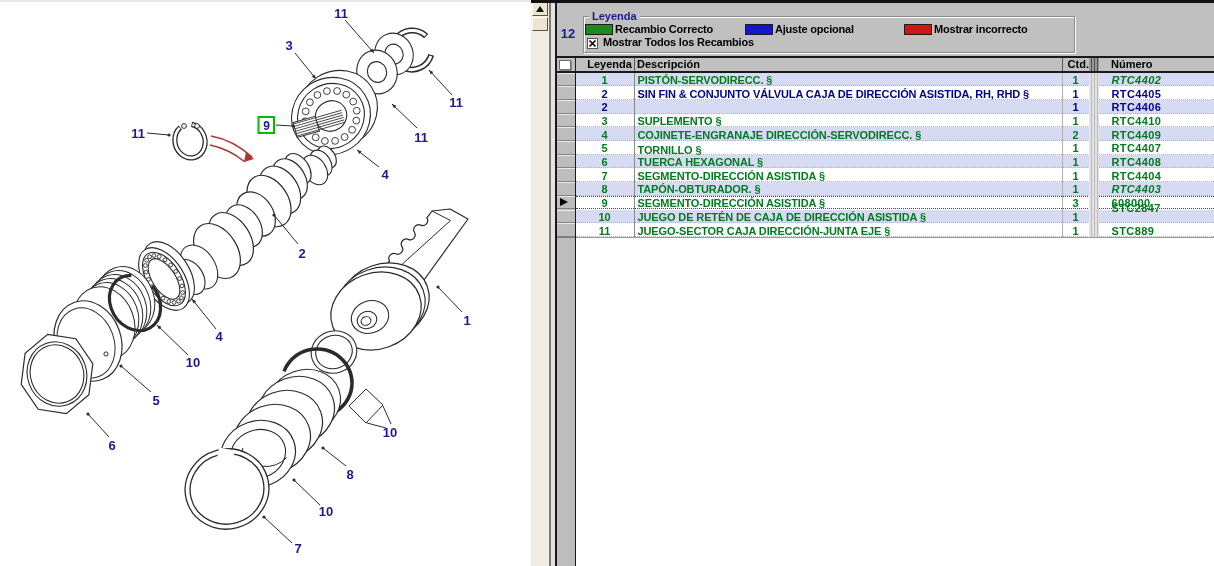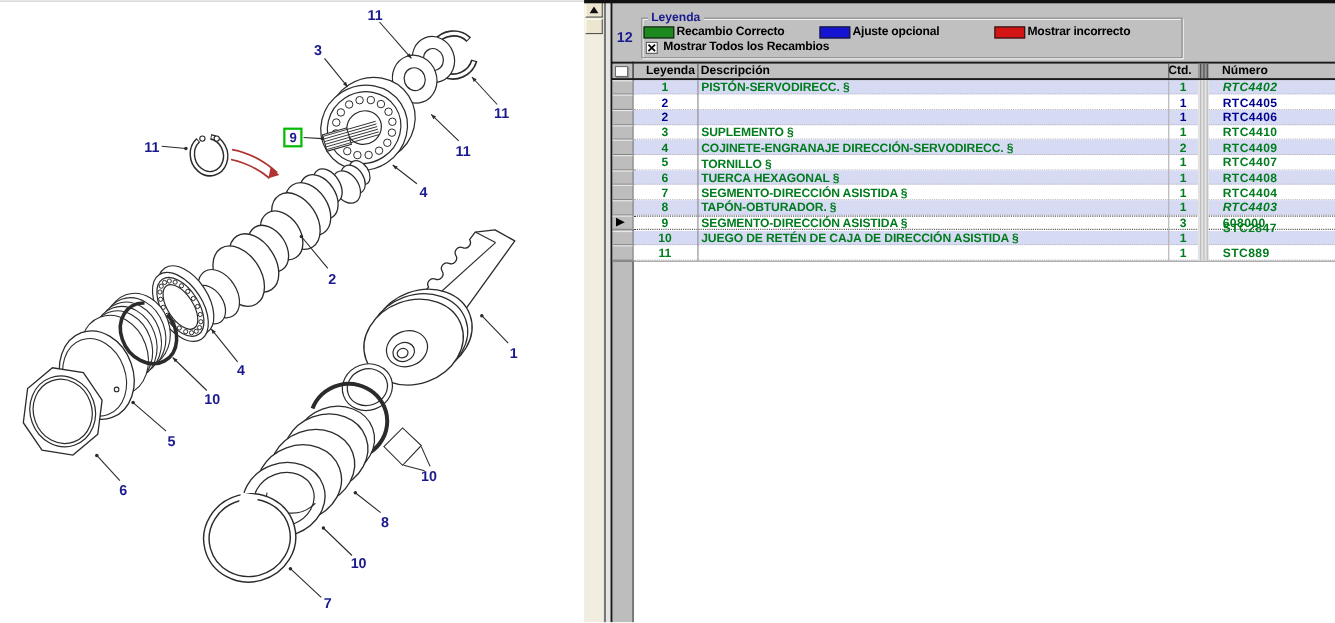--- a/index.html
+++ b/index.html
@@ -220,39 +220,40 @@
         <path d="M1.5 1.5 L7.5 7.5 M7.5 1.5 L1.5 7.5" stroke="#000" stroke-width="1.6"></path>
       </svg>
     </div>
     <div style="position:absolute;left:603px;top:36px;height:13px;line-height:13px;font:bold 11px 'Liberation Sans',sans-serif;color:#000;letter-spacing:-0.2px">Mostrar Todos los Recambios</div>
     <div style="position:absolute;left:556px;top:56px;width:658px;height:2px;background:#1a1a1a"></div>
     <div style="position:absolute;left:557px;top:58px;width:657px;height:13px;background:#c0c0c0"></div>
     <div style="position:absolute;left:556px;top:71px;width:658px;height:1.5px;background:#1a1a1a"></div>
     <div style="position:absolute;left:558.5px;top:59.5px;width:12px;height:10px;background:#fff;border:1px solid #6e6e6e;box-sizing:border-box;box-shadow:1px 1px 0 #8a8a8a"></div>
     <div style="position:absolute;left:581px;top:58px;width:57px;text-align:center;font:bold 11px 'Liberation Sans',sans-serif;color:#000;height:13px;line-height:13px">Leyenda</div>
     <div style="position:absolute;left:637px;top:58px;font:bold 11px 'Liberation Sans',sans-serif;color:#000;height:13px;line-height:13px">Descripción</div>
-    <div style="position:absolute;left:1062px;top:58px;width:27px;text-align:left;font:bold 11px 'Liberation Sans',sans-serif;color:#000;height:13px;line-height:13px">Ctd.</div>
+    <div style="position:absolute;left:1062px;top:58px;width:27px;text-align:right;font:bold 11px 'Liberation Sans',sans-serif;color:#000;height:13px;line-height:13px">Ctd.</div>
     <div style="position:absolute;left:1111px;top:58px;font:bold 11px 'Liberation Sans',sans-serif;color:#000;height:13px;line-height:13px">Número</div>
     <div style="position:absolute;left:633.5px;top:58px;width:1.2px;height:13px;background:#5a5a5a"></div>
     <div style="position:absolute;left:1061.5px;top:58px;width:1.2px;height:13px;background:#5a5a5a"></div>
     <div style="position:absolute;left:1089px;top:58px;width:10px;height:13px;background:#9a9a9a"></div>
     <div style="position:absolute;left:1090.5px;top:58px;width:1px;height:13px;background:#4a4a4a"></div>
     <div style="position:absolute;left:1093.8px;top:58px;width:1px;height:13px;background:#4a4a4a"></div>
     <div style="position:absolute;left:1097.1px;top:58px;width:1px;height:13px;background:#4a4a4a"></div>
     <div style="position:absolute;left:557px;top:72.5px;width:17.5px;height:493.5px;background:#bdbdbd;border-top:1px solid #e9e9e9;box-sizing:border-box"></div>
     <div style="position:absolute;left:574.5px;top:56px;width:1.8px;height:510px;background:#1a1a1a"></div>
     <div style="position:absolute;left:576px;top:72.5px;width:638px;height:13.7px;background:#d6daf3;border-bottom:1px dotted #b4b4bd;box-sizing:border-box"></div>
     <div style="position:absolute;left:557px;top:72.5px;width:17.5px;height:13.7px;background:#bdbdbd;border-top:1px solid #e9e9e9;border-bottom:1px solid #838383;box-sizing:border-box"></div>
     <div style="position:absolute;left:576px;top:72.8px;width:57px;text-align:center;font:bold 11px 'Liberation Sans',sans-serif;height:14px;line-height:14px;color:#007c1e">1</div>
     <div style="position:absolute;left:637.5px;top:72.8px;font:bold 11px 'Liberation Sans',sans-serif;height:14px;line-height:14px;color:#007c1e;letter-spacing:-0.12px;white-space:nowrap">PISTÓN-SERVODIRECC. §</div>
     <div style="position:absolute;left:1062px;top:72.8px;width:27px;text-align:center;font:bold 11px 'Liberation Sans',sans-serif;height:14px;line-height:14px;color:#007c1e">1</div>
     <div style="position:absolute;left:1111.5px;top:72.8px;font:bold 11px 'Liberation Sans',sans-serif;height:14px;line-height:14px;color:#007c1e;letter-spacing:0.4px;font-style:italic;">RTC4402</div>
     <div style="position:absolute;left:576px;top:86.2px;width:638px;height:13.7px;background:#ffffff;border-bottom:1px dotted #b4b4bd;box-sizing:border-box"></div>
     <div style="position:absolute;left:557px;top:86.2px;width:17.5px;height:13.7px;background:#bdbdbd;border-top:1px solid #e9e9e9;border-bottom:1px solid #838383;box-sizing:border-box"></div>
     <div style="position:absolute;left:576px;top:86.5px;width:57px;text-align:center;font:bold 11px 'Liberation Sans',sans-serif;height:14px;line-height:14px;color:#00008e">2</div>
+    <div style="position:absolute;left:637.5px;top:86.5px;font:bold 11px 'Liberation Sans',sans-serif;height:14px;line-height:14px;color:#00008e;letter-spacing:-0.12px;white-space:nowrap">SIN FIN &amp; CONJUNTO VÁLVULA CAJA DE DIRECCIÓN ASISTIDA, RH, RHD §</div>
     <div style="position:absolute;left:1062px;top:86.5px;width:27px;text-align:center;font:bold 11px 'Liberation Sans',sans-serif;height:14px;line-height:14px;color:#00008e">1</div>
     <div style="position:absolute;left:1111.5px;top:86.5px;font:bold 11px 'Liberation Sans',sans-serif;height:14px;line-height:14px;color:#00008e;letter-spacing:0.4px;">RTC4405</div>
     <div style="position:absolute;left:576px;top:99.9px;width:638px;height:13.7px;background:#d6daf3;border-bottom:1px dotted #b4b4bd;box-sizing:border-box"></div>
     <div style="position:absolute;left:557px;top:99.9px;width:17.5px;height:13.7px;background:#bdbdbd;border-top:1px solid #e9e9e9;border-bottom:1px solid #838383;box-sizing:border-box"></div>
     <div style="position:absolute;left:576px;top:100.2px;width:57px;text-align:center;font:bold 11px 'Liberation Sans',sans-serif;height:14px;line-height:14px;color:#00008e">2</div>
     <div style="position:absolute;left:1062px;top:100.2px;width:27px;text-align:center;font:bold 11px 'Liberation Sans',sans-serif;height:14px;line-height:14px;color:#00008e">1</div>
     <div style="position:absolute;left:1111.5px;top:100.2px;font:bold 11px 'Liberation Sans',sans-serif;height:14px;line-height:14px;color:#00008e;letter-spacing:0.4px;">RTC4406</div>
     <div style="position:absolute;left:576px;top:113.6px;width:638px;height:13.7px;background:#ffffff;border-bottom:1px dotted #b4b4bd;box-sizing:border-box"></div>
     <div style="position:absolute;left:557px;top:113.6px;width:17.5px;height:13.7px;background:#bdbdbd;border-top:1px solid #e9e9e9;border-bottom:1px solid #838383;box-sizing:border-box"></div>
     <div style="position:absolute;left:576px;top:113.9px;width:57px;text-align:center;font:bold 11px 'Liberation Sans',sans-serif;height:14px;line-height:14px;color:#007c1e">3</div>
@@ -297,20 +298,21 @@
     <div style="position:absolute;left:1111.5px;top:196.1px;font:bold 11px 'Liberation Sans',sans-serif;height:14px;line-height:14px;color:#007c1e;letter-spacing:0.4px;">608000</div>
     <div style="position:absolute;left:576px;top:209.5px;width:638px;height:13.7px;background:#d6daf3;border-bottom:1px dotted #b4b4bd;box-sizing:border-box"></div>
     <div style="position:absolute;left:557px;top:209.5px;width:17.5px;height:13.7px;background:#bdbdbd;border-top:1px solid #e9e9e9;border-bottom:1px solid #838383;box-sizing:border-box"></div>
     <div style="position:absolute;left:576px;top:209.8px;width:57px;text-align:center;font:bold 11px 'Liberation Sans',sans-serif;height:14px;line-height:14px;color:#007c1e">10</div>
     <div style="position:absolute;left:637.5px;top:209.8px;font:bold 11px 'Liberation Sans',sans-serif;height:14px;line-height:14px;color:#007c1e;letter-spacing:-0.12px;white-space:nowrap">JUEGO DE RETÉN DE CAJA DE DIRECCIÓN ASISTIDA §</div>
     <div style="position:absolute;left:1062px;top:209.8px;width:27px;text-align:center;font:bold 11px 'Liberation Sans',sans-serif;height:14px;line-height:14px;color:#007c1e">1</div>
     <div style="position:absolute;left:1111.5px;top:201px;font:bold 11px 'Liberation Sans',sans-serif;height:14px;line-height:14px;color:#007c1e;letter-spacing:0.4px;text-align:right;">STC2847</div>
     <div style="position:absolute;left:576px;top:223.2px;width:638px;height:13.7px;background:#ffffff;border-bottom:1px dotted #b4b4bd;box-sizing:border-box"></div>
     <div style="position:absolute;left:557px;top:223.2px;width:17.5px;height:13.7px;background:#bdbdbd;border-top:1px solid #e9e9e9;border-bottom:1px solid #838383;box-sizing:border-box"></div>
     <div style="position:absolute;left:576px;top:223.5px;width:57px;text-align:center;font:bold 11px 'Liberation Sans',sans-serif;height:14px;line-height:14px;color:#007c1e">11</div>
+    <div style="position:absolute;left:637.5px;top:223.5px;font:bold 11px 'Liberation Sans',sans-serif;height:14px;line-height:14px;color:#007c1e;letter-spacing:-0.12px;white-space:nowrap">JUEGO-SECTOR CAJA DIRECCIÓN-JUNTA EJE §</div>
     <div style="position:absolute;left:1062px;top:223.5px;width:27px;text-align:center;font:bold 11px 'Liberation Sans',sans-serif;height:14px;line-height:14px;color:#007c1e">1</div>
     <div style="position:absolute;left:1111.5px;top:223.5px;font:bold 11px 'Liberation Sans',sans-serif;height:14px;line-height:14px;color:#007c1e;letter-spacing:0.4px;">STC889</div>
     <div style="position:absolute;left:557px;top:236.9px;width:17.5px;height:1px;background:#7a7a7a"></div>
     <div style="position:absolute;left:576px;top:236.9px;width:638px;height:1px;background:#9a9a9a"></div>
     <div style="position:absolute;left:633.8px;top:72.5px;width:1.2px;height:164.4px;background:#8a8a8a"></div>
     <div style="position:absolute;left:1061.5px;top:72.5px;width:1px;height:164.4px;background:#b0b0b0"></div>
     <div style="position:absolute;left:1089px;top:72.5px;width:10px;height:164.4px;background:#e2e2e2"></div>
     <div style="position:absolute;left:1090.5px;top:72.5px;width:1px;height:164.4px;background:#bababa"></div>
     <div style="position:absolute;left:1093.8px;top:72.5px;width:1px;height:164.4px;background:#bababa"></div>
     <div style="position:absolute;left:1097.1px;top:72.5px;width:1px;height:164.4px;background:#bababa"></div>

